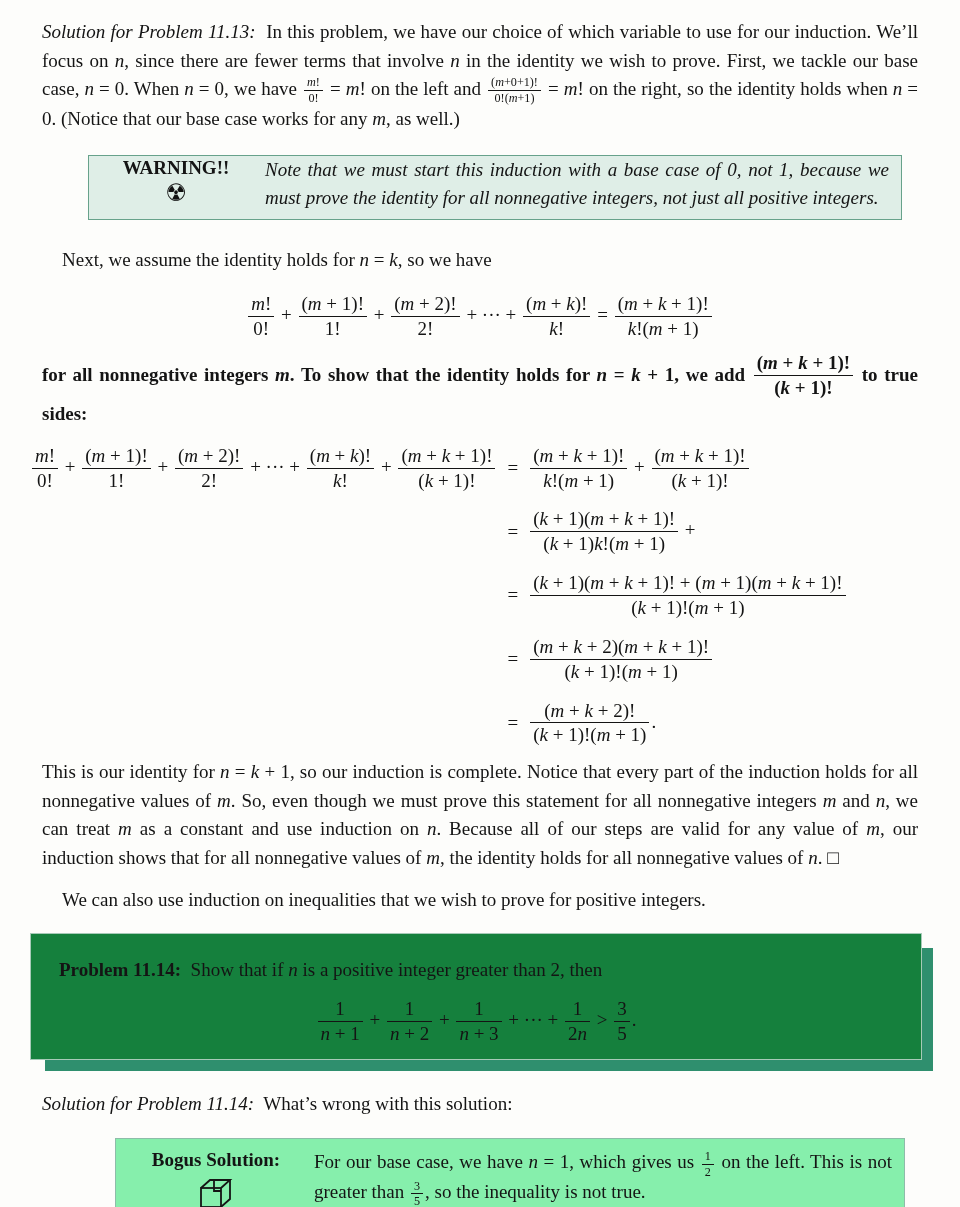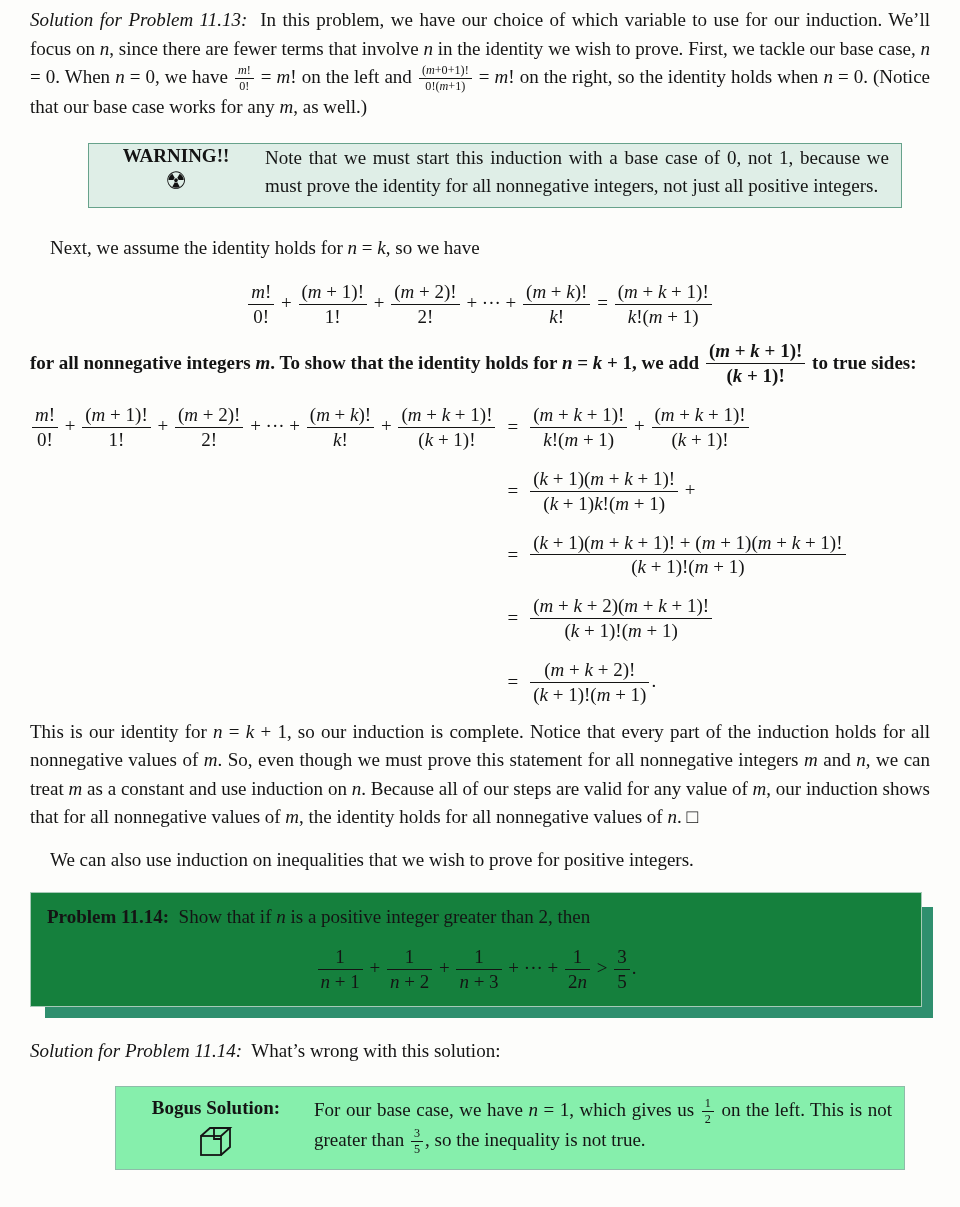--- a/index.html
+++ b/index.html
@@ -4,21 +4,21 @@
 <style>
   html,body{margin:0;padding:0;}
   body{
     width:960px;height:1207px;box-sizing:border-box;
     padding:6px 30px 0 30px;
     background:#fdfdfb;color:#141414;
     font-family:"Liberation Serif","DejaVu Serif",serif;
     font-size:19px;line-height:1.5;
     overflow:hidden;
   }
-  p{margin:0;text-align:justify;}
+  p{margin:12px;text-align:justify;}
   .indent{text-indent:20px;}
   i{font-style:italic;}
 
   
   .frac{display:inline-block;text-align:center;vertical-align:middle;margin:0 2px;line-height:1.15;}
   .frac .num{display:block;padding:0 3px 1px;border-bottom:1.4px solid #141414;white-space:nowrap;}
   .frac .den{display:block;padding:1px 3px 0;white-space:nowrap;}
   .para .frac{font-size:.64em;line-height:1.05;}
   .bigfrac .frac{font-size:1em;line-height:1.2;}
 
@@ -31,21 +31,21 @@
 
   
   .warning-box{
     display:grid;grid-template-columns:158px 1fr;column-gap:10px;
     margin:22px 28px 0 58px;
     background:#dfeee7;border:1.4px solid #67a28b;
     padding:0 12px 8px 8px;
   }
   .warning-label{font-weight:bold;text-align:center;line-height:1.3;}
   .warning-icon{display:block;font-family:"DejaVu Sans",sans-serif;font-size:24px;line-height:1.05;color:#111;}
-  .warning-text{text-align:justify;line-height:1.45;}
+  .warning-text{text-align:justify;line-height:1.45;font-style:italic;}
 
   
   .problem-box{
     margin:18px 8px 0 0;
     background:#15803d;border:1.4px solid #a7cab8;
     box-shadow:13px 13px 0 -2px #2f8f6e;
     padding:10px 16px 14px 16px;
   }
   .problem-label{font-weight:bold;}
   .problem-eq{margin-top:14px;}

